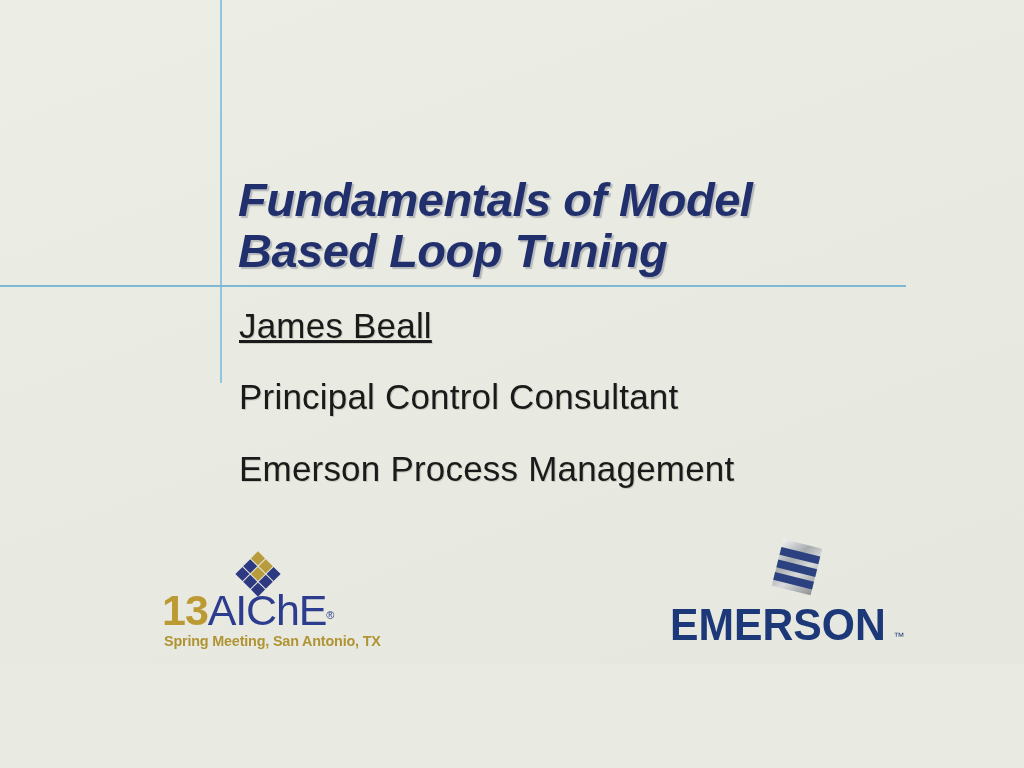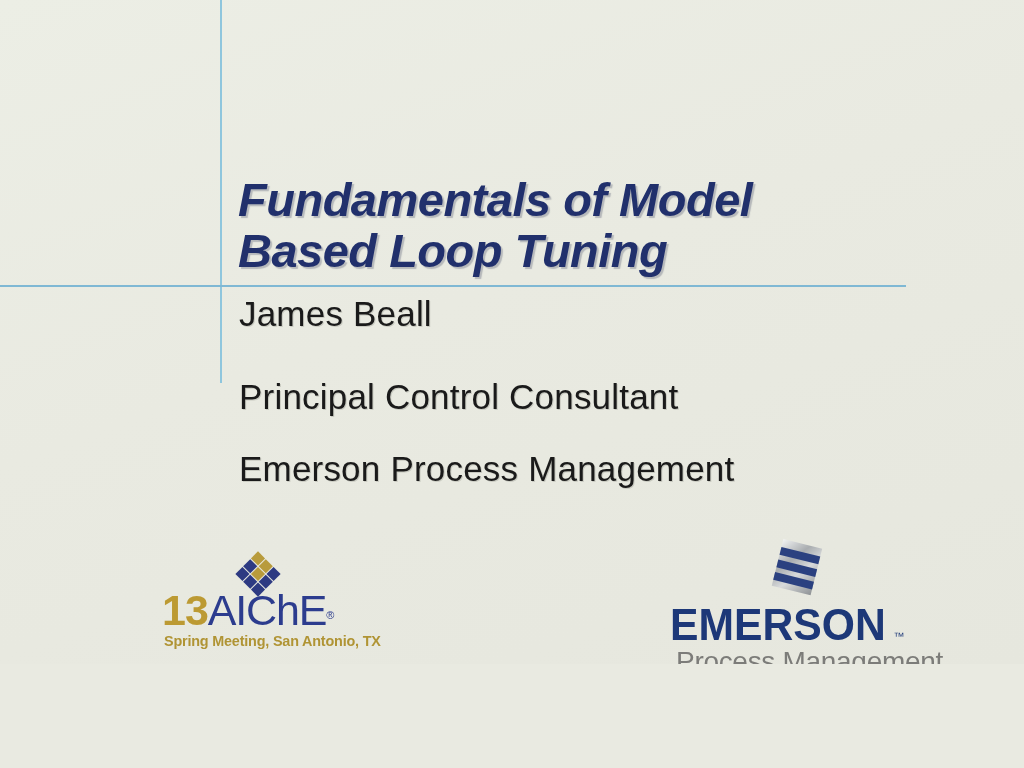--- a/index.html
+++ b/index.html
@@ -61,21 +61,21 @@
   
   .sub-line {
     position: absolute;
     left: 239px;
     font-size: 35px;
     color: #1a1a1a;
     letter-spacing: 0.2px;
     text-shadow: 1px 1px 0 rgba(170,172,162,0.5);
     white-space: nowrap;
   }
-  #sub0 { top: 294px; }
+  #sub0 { top: 306px; text-decoration: underline; }
   #sub1 { top: 377px; text-align: center; }
   #sub2 { top: 449px; }
 
   
   #aiche-logo {
     position: absolute;
     left: 126px;
     top: 548px;
     width: 220px;
     height: 112px;
@@ -237,21 +237,20 @@
         <rect x="13" y="19" width="40" height="8" fill="#2b4180"></rect>
         <rect x="13" y="32" width="40" height="8" fill="#2b4180"></rect>
         <rect x="13" y="45" width="40" height="8" fill="#2b4180"></rect>
       </g>
     </svg>
 
     <div id="emerson-wordmark">
       <span class="emerson-name">EMERSON</span><span class="emerson-tm">™</span>
     </div>
 
-    <div id="emerson-tagline">Process Management</div>
   </div>
 
   <svg id="cursor" viewBox="0 0 40 46">
     <g transform="rotate(24 20 23)">
       <path d="M6 4 L6 40 L15 31 L21 43 L27 40 L21 28 L33 28 Z" fill="#b31616" stroke="#5e0b0b" stroke-width="1.6" stroke-linejoin="round"></path>
     </g>
   </svg>
 
 </div>
 

